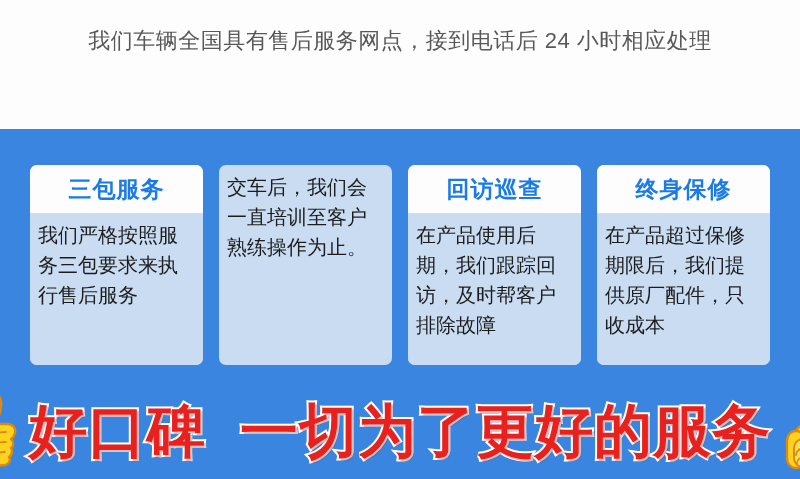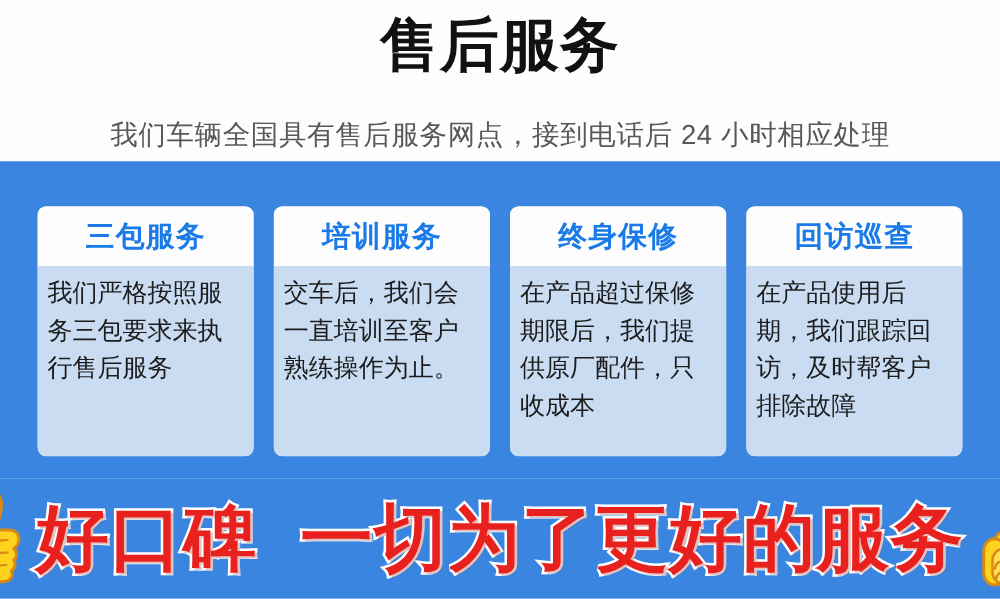--- a/index.html
+++ b/index.html
@@ -145,60 +145,56 @@
       0 0 0 #ffffff,
       2px 2px 0 rgba(120,20,20,0.25);
   }
 </style>
 </head>
 <body>
 
 <div id="page">
 
   <div class="header">
-    <h1 class="page-title">售后服务</h1>
     <p class="page-subtitle">我们车辆全国具有售后服务网点，接到电话后 24 小时相应处理</p>
   </div>
 
   <div class="cards-band">
     <div class="cards-row">
 
       <div class="card">
         <div class="card-header">
           <span class="card-title">三包服务</span>
         </div>
         <div class="card-body">
           <div class="card-text">我们严格按照服务三包要求来执行售后服务</div>
         </div>
       </div>
 
       <div class="card">
+        <div class="card-body">
+          <div class="card-text">交车后，我们会一直培训至客户熟练操作为止。</div>
+        </div>
+      </div>
+
+      <div class="card">
         <div class="card-header">
-          <span class="card-title">培训服务</span>
-        </div>
-        <div class="card-body">
-          <div class="card-text">交车后，我们会一直培训至客户熟练操作为止。</div>
+          <span class="card-title">回访巡查</span>
+        </div>
+        <div class="card-body">
+          <div class="card-text">在产品使用后期，我们跟踪回访，及时帮客户排除故障</div>
         </div>
       </div>
 
       <div class="card">
         <div class="card-header">
           <span class="card-title">终身保修</span>
         </div>
         <div class="card-body">
           <div class="card-text">在产品超过保修期限后，我们提供原厂配件，只收成本</div>
-        </div>
-      </div>
-
-      <div class="card">
-        <div class="card-header">
-          <span class="card-title">回访巡查</span>
-        </div>
-        <div class="card-body">
-          <div class="card-text">在产品使用后期，我们跟踪回访，及时帮客户排除故障</div>
         </div>
       </div>
 
     </div>
   </div>
 
   <div class="banner">
     <div class="banner-inner">
 
       <svg class="thumb" viewBox="0 0 78 90">

